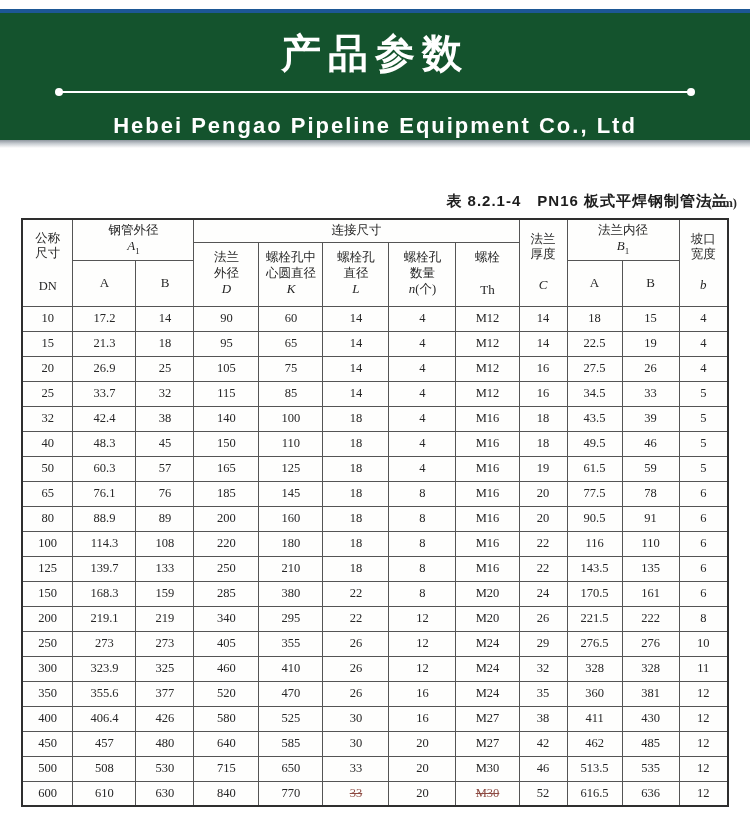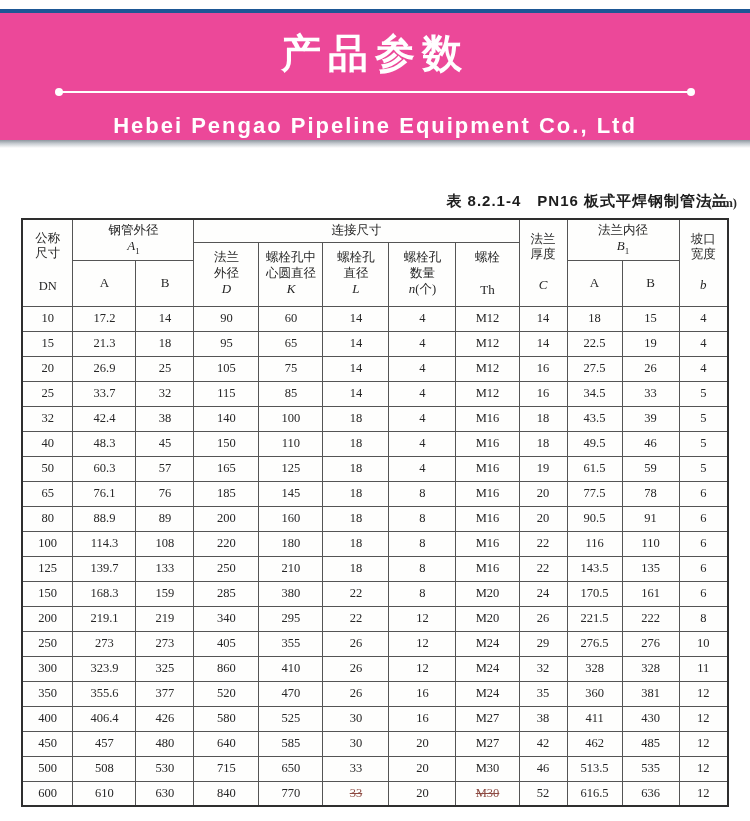--- a/index.html
+++ b/index.html
@@ -1,20 +1,20 @@
 <!DOCTYPE html>
 <html><head>
 <meta charset="utf-8">
 <style>
   * { margin:0; padding:0; box-sizing:border-box; }
   html,body { background:#ffffff; width:750px; }
   body { font-family:"Liberation Sans", sans-serif; }
 
   
-  .banner { margin-top:9px; height:131px; background:#ec4899;
+  .banner { margin-top:9px; height:131px; background:#14532d;
             border-top:4px solid #1d5795; text-align:center; }
   .banner-shadow { height:8px;
      background:linear-gradient(to bottom, #8f979f 0%, #c7ccd1 45%, #ffffff 100%); }
   .banner-title { color:#ffffff; font-size:40px; font-weight:bold;
      letter-spacing:7px; padding-top:13px; }
   .banner-divider { position:relative; width:636px; height:2px;
      background:#ffffff; margin:10px auto 0; }
   .banner-divider .dot { position:absolute; top:-3px; width:8px; height:8px;
      border-radius:50%; background:#ffffff; }
   .banner-divider .dot.left { left:-2px; }
@@ -337,21 +337,21 @@
         <td>M24</td>
         <td>29</td>
         <td>276.5</td>
         <td>276</td>
         <td>10</td>
       </tr>
       <tr>
         <td>300</td>
         <td>323.9</td>
         <td>325</td>
-        <td>860</td>
+        <td>460</td>
         <td>410</td>
         <td>26</td>
         <td>12</td>
         <td>M24</td>
         <td>32</td>
         <td>328</td>
         <td>328</td>
         <td>11</td>
       </tr>
       <tr>

